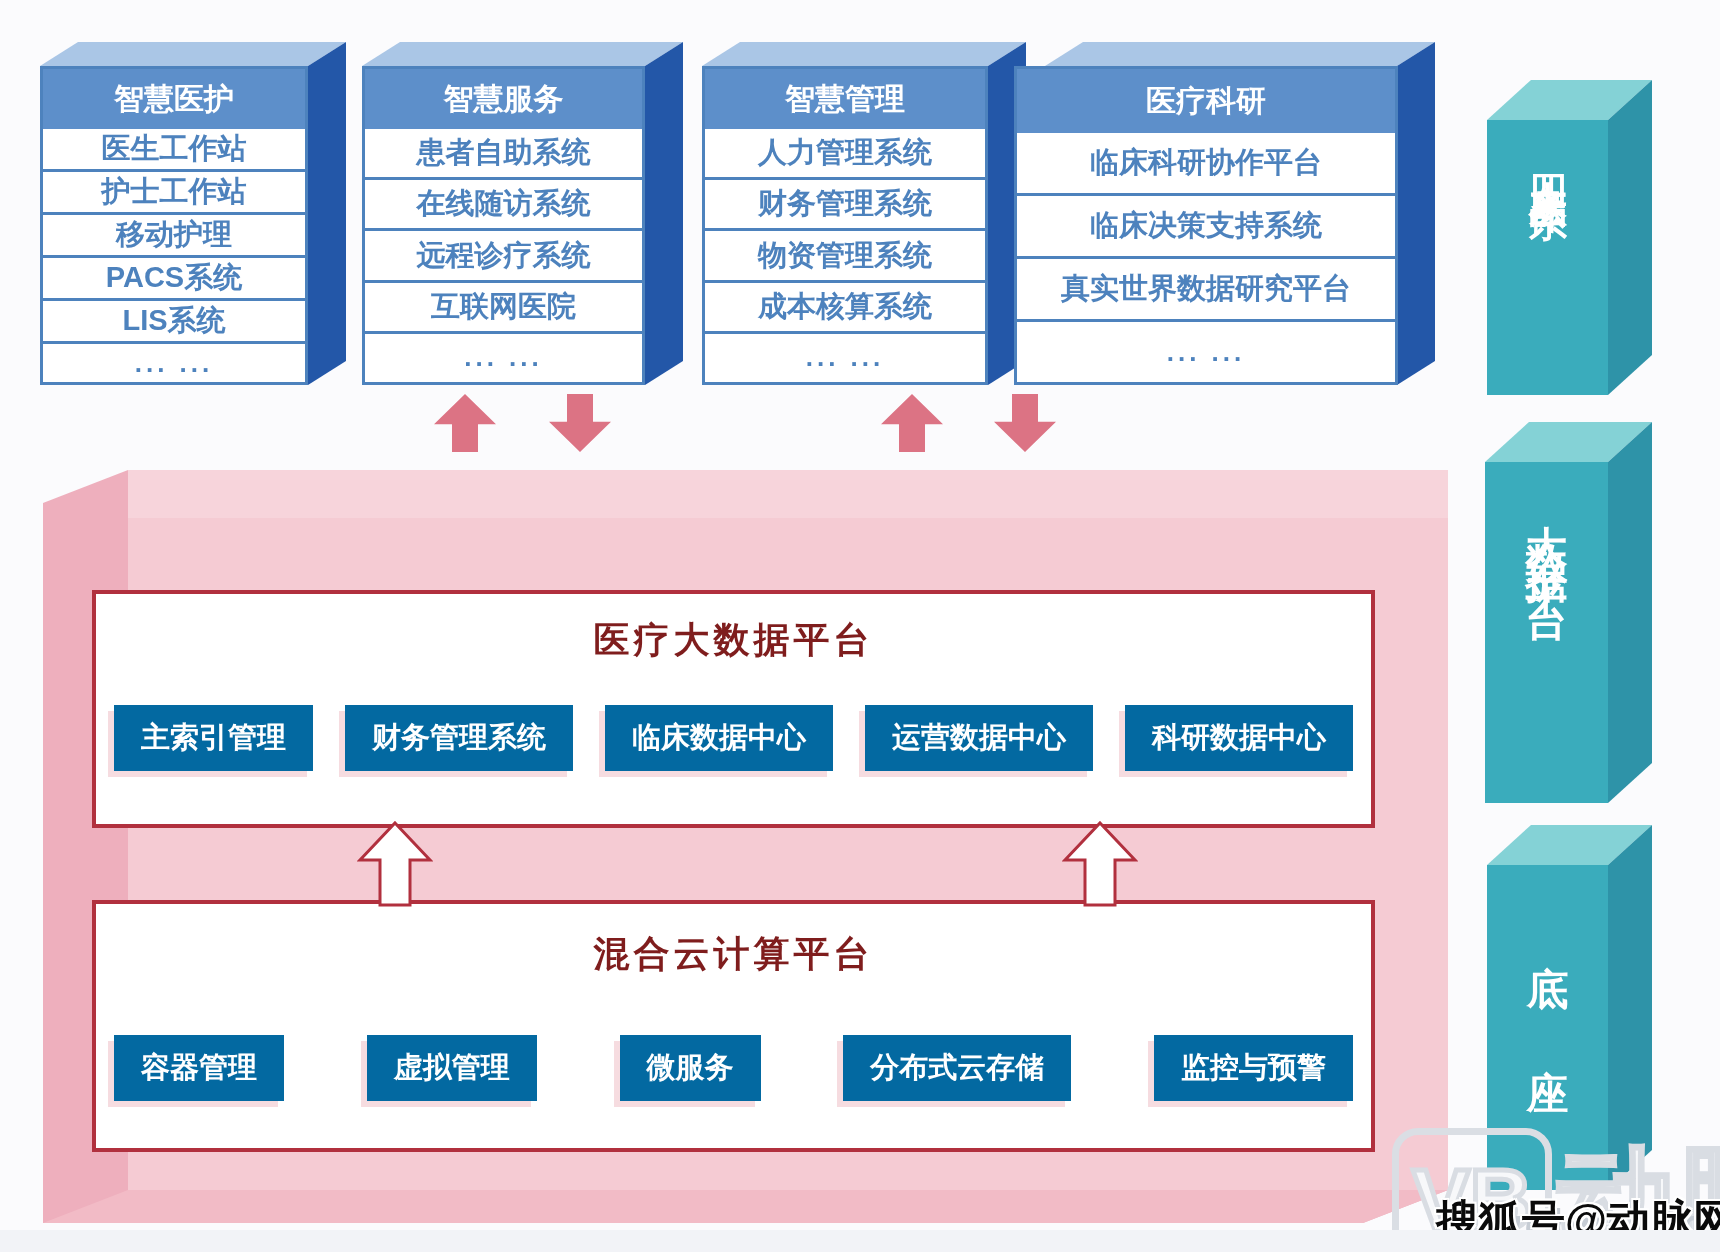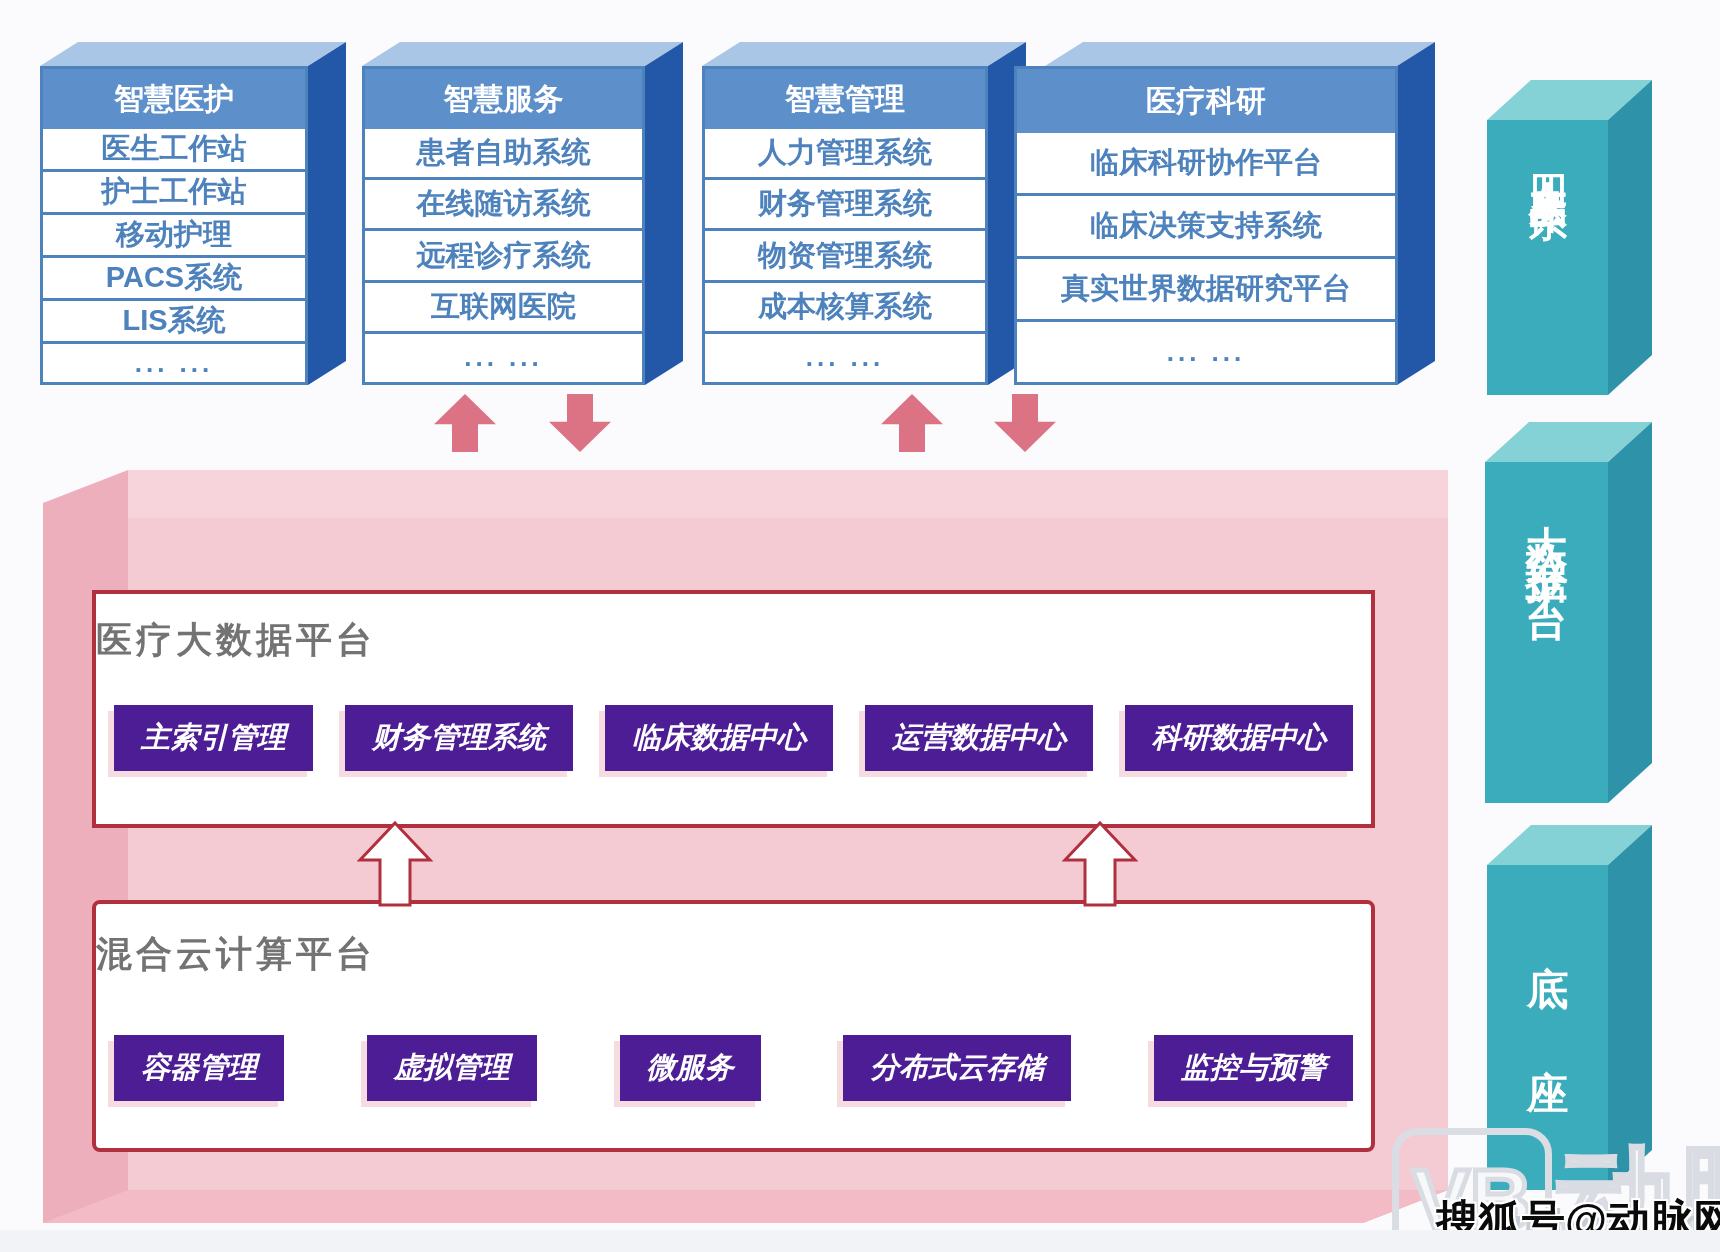--- a/index.html
+++ b/index.html
@@ -28,25 +28,25 @@
     font-weight:bold;white-space:nowrap;}
 
   
   .slab-sil{background:#eeafbd;clip-path:polygon(85px 0,100% 0,100% calc(100% - 33px),calc(100% - 85px) 100%,0 100%,0 33px);}
   .slab-bottom{background:#f2bbc6;clip-path:polygon(85px 0,100% 0,calc(100% - 85px) 100%,0 100%);}
   .slab-front{background:#f5cbd3;}
   .slab-topstrip{background:#f7d4db;width:100%;height:48px;}
 
   
   .wbox{background:#ffffff;border:4px solid #b1303e;box-sizing:border-box;}
-  .wbox-title{color:#737373;font-weight:bold;font-size:36px;letter-spacing:4px;}
+  .wbox-title{text-align:center;color:#7f1d1d;font-weight:bold;font-size:36px;letter-spacing:4px;}
   .modules{display:flex;justify-content:space-between;margin:0 18px;}
-  .module{background:#4c1d95;color:#ffffff;font-weight:bold;font-size:29px;height:66px;
+  .module{background:#0369a1;color:#ffffff;font-weight:bold;font-size:29px;height:66px;
     display:flex;align-items:center;justify-content:center;padding:0 27px;
-    box-shadow:-6px 6px 0 rgba(214,97,112,0.22), 3px -3px 0 rgba(255,255,255,0.55);font-style:italic;}
+    box-shadow:-6px 6px 0 rgba(214,97,112,0.22), 3px -3px 0 rgba(255,255,255,0.55);}
 
   
   .arrow-red{width:62px;height:58px;background:#dc7384;}
   .arrow-red.up{clip-path:polygon(50% 0,100% 52%,71% 52%,71% 100%,29% 100%,29% 52%,0 52%);}
   .arrow-red.down{clip-path:polygon(50% 100%,100% 48%,71% 48%,71% 0,29% 0,29% 48%,0 48%);}
 
   
   .wm-logo{border:7px solid #dadee4;border-radius:26px;display:flex;align-items:center;justify-content:center;}
   .wm-stroke{color:#f7f8fa;-webkit-text-stroke:3px #d9dde3;font-weight:bold;white-space:nowrap;}
   .wm-site{color:#c6ccd4;font-size:44px;font-weight:bold;letter-spacing:2px;}
@@ -126,21 +126,21 @@
     <div class="wbox-title" style="margin-top:22px;">医疗大数据平台</div>
     <div class="modules" style="margin-top:40px;">
       <div class="module">主索引管理</div>
       <div class="module">财务管理系统</div>
       <div class="module">临床数据中心</div>
       <div class="module">运营数据中心</div>
       <div class="module">科研数据中心</div>
     </div>
   </div>
 
-  <div class="abs wbox" style="left:92px;top:900px;width:1283px;height:252px;border-radius:8px;">
+  <div class="abs wbox" style="left:92px;top:900px;width:1283px;height:252px;">
     <div class="wbox-title" style="margin-top:26px;">混合云计算平台</div>
     <div class="modules" style="margin-top:56px;">
       <div class="module">容器管理</div>
       <div class="module">虚拟管理</div>
       <div class="module">微服务</div>
       <div class="module">分布式云存储</div>
       <div class="module">监控与预警</div>
     </div>
   </div>
 

